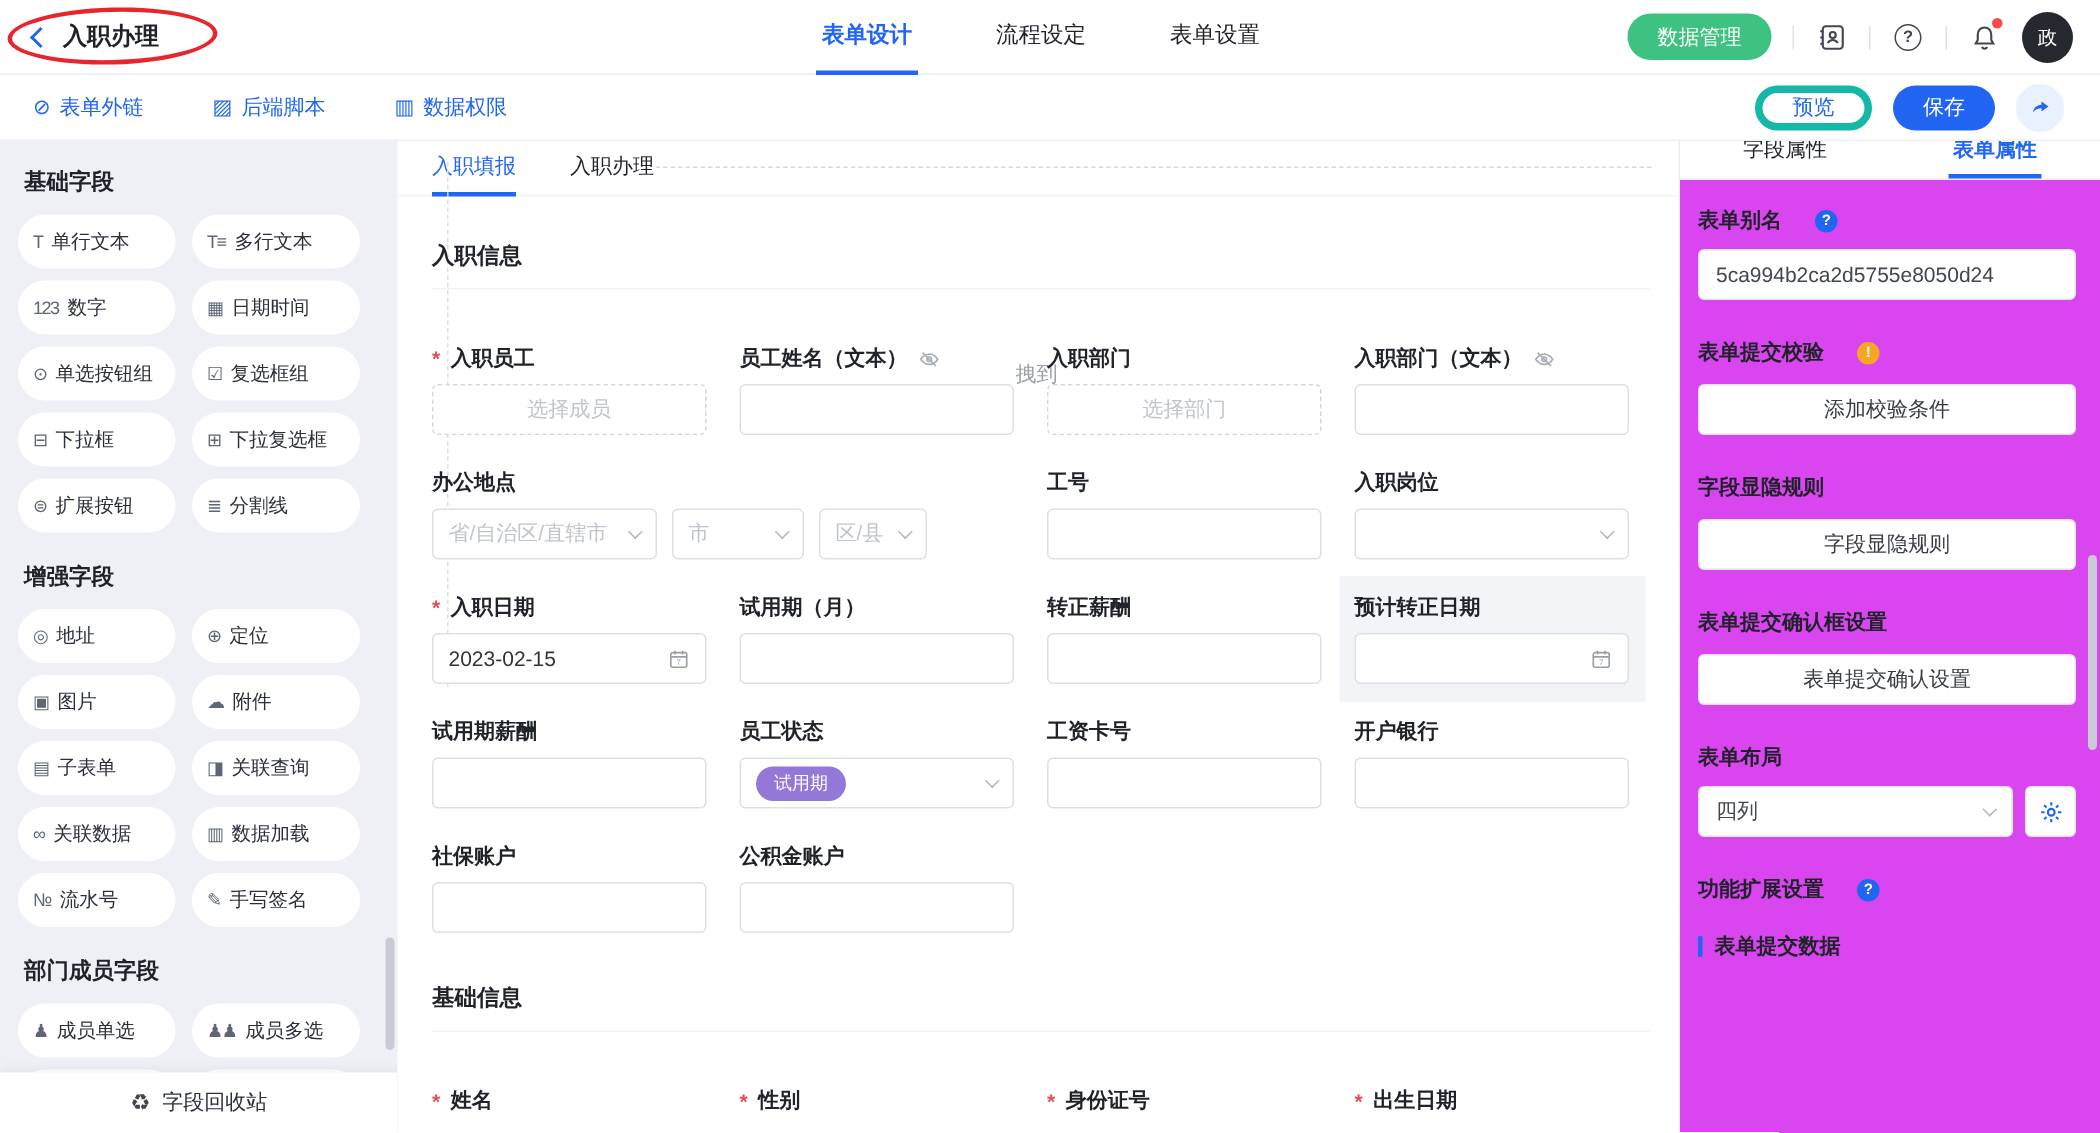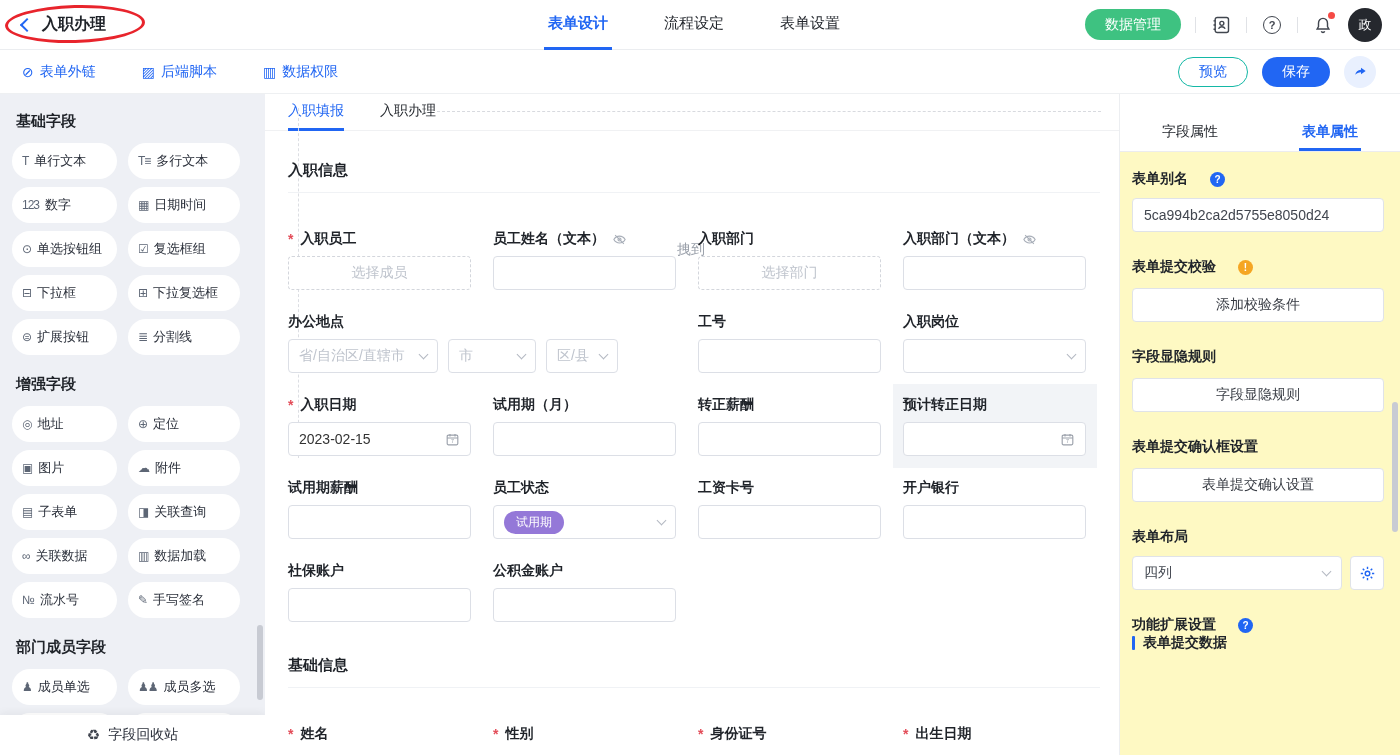--- a/index.html
+++ b/index.html
@@ -23,21 +23,21 @@
   .help-circ::before { content:"?"; }
   .bell-dot { position:absolute; top:-2px; right:-1px; width:7px; height:7px; background:#f54a45; border-radius:50%; }
   .avatar { width:34px; height:34px; border-radius:50%; background:#25282e; color:#fff; display:flex; align-items:center; justify-content:center; font-size:13px; cursor:pointer; }
 
   
   .toolbar { position:absolute; top:50px; left:0; right:0; height:44px; background:#fff; border-bottom:1px solid #eef0f2; display:flex; align-items:center; z-index:20; }
   .tb-links { display:flex; gap:46px; padding-left:22px; }
   .tb-link { display:flex; align-items:center; gap:6px; color:#2166f3; font-size:14px; cursor:pointer; }
   .tb-link .gl { font-size:14px; }
   .tb-right { margin-left:auto; display:flex; align-items:center; gap:14px; padding-right:24px; }
-  .btn-outline { border:1px solid #14b8a6; color:#2166f3; background:#fff; border-radius:16px; height:30px; padding:0 20px; font-size:14px; cursor:pointer; }
+  .btn-outline { border:5px solid #14b8a6; color:#2166f3; background:#fff; border-radius:16px; height:30px; padding:0 20px; font-size:14px; cursor:pointer; }
   .btn-primary { border:none; background:#2166f3; color:#fff; border-radius:16px; height:30px; padding:0 20px; font-size:14px; cursor:pointer; }
   .share-btn { width:32px; height:32px; border-radius:50%; background:#e9f0fe; border:none; display:flex; align-items:center; justify-content:center; cursor:pointer; }
 
   
   .sidebar { position:absolute; top:94px; left:0; width:265px; bottom:0; background:#eef0f5; overflow:hidden; z-index:10; }
   .side-title { font-size:15px; font-weight:700; color:#1f2329; margin:20px 16px 12px; }
   .side-title.first { margin-top:18px; }
   .chips { display:grid; grid-template-columns:105px 112px; column-gap:11px; row-gap:8px; padding:0 12px; }
   .chip { height:36px; background:#fff; border-radius:18px; display:flex; align-items:center; padding:0 10px; cursor:grab; overflow:hidden; }
   .chip-icon { color:#5d6675; font-size:12px; margin-right:6px; flex:none; letter-spacing:-1px; }
@@ -68,21 +68,21 @@
   .ph { color:#bfc4cd; }
   .sel-row { display:flex; gap:10px; }
   .sel { justify-content:space-between; cursor:pointer; }
   .chev { width:7px; height:7px; border-right:1.5px solid #b3b8c2; border-bottom:1.5px solid #b3b8c2; transform:rotate(45deg); margin-top:-3px; flex:none; }
   .w-prov { width:150px; } .w-city { width:88px; } .w-dist { width:72px; }
   .date-val { flex:1; }
   .tag { background:#9478d8; color:#fff; font-size:12px; border-radius:12px; padding:3px 12px; }
   .drag-hint { position:absolute; left:412px; top:147px; font-size:14px; color:#9aa0aa; z-index:0; }
 
   
-  .props { position:absolute; top:112px; right:0; width:280px; bottom:0; background:#fef9c3; overflow:hidden; z-index:10; }
+  .props { position:absolute; top:80px; right:0; width:280px; bottom:0; background:#d946ef; overflow:hidden; z-index:10; }
   .ptabs { height:40px; background:#fff; border-bottom:1px solid #ececee; display:flex; }
   .ptab { flex:1; display:flex; align-items:center; justify-content:center; font-size:14px; color:#1f2329; cursor:pointer; position:relative; }
   .ptab.active { color:#2166f3; font-weight:600; }
   .ptab.active::after { content:""; position:absolute; bottom:0; left:50%; transform:translateX(-50%); width:62px; height:3px; background:#2166f3; }
   .pcontent { padding:18px 16px 0 12px; }
   .plabel { display:flex; align-items:center; gap:22px; font-size:14px; font-weight:600; color:#1f2329; }
   .qicon { width:15px; height:15px; border-radius:50%; background:#2166f3; color:#fff; font-size:10px; font-weight:700; display:flex; align-items:center; justify-content:center; }
   .qicon::before { content:"?"; }
   .warnicon { width:15px; height:15px; border-radius:50%; background:#f5a623; color:#fff; font-size:10px; font-weight:700; display:flex; align-items:center; justify-content:center; }
   .warnicon::before { content:"!"; }
@@ -535,21 +535,21 @@
             <path d="M12 2.5v3.2M12 18.3v3.2M2.5 12h3.2M18.3 12h3.2M5.3 5.3l2.2 2.2M16.5 16.5l2.2 2.2M18.7 5.3l-2.2 2.2M7.5 16.5l-2.2 2.2"></path>
           </svg>
         </div>
       </div>
 
       <div class="plabel mt">
           <span>功能扩展设置</span>
           <span class="qicon"></span>
         </div>
 
-      <div class="subhead" style="">
+      <div class="subhead" style="margin-top:20px;">
           <span>表单提交数据</span>
         </div>
 
     </div>
     <div class="props-scroll"></div>
   </div>
 
 </div>
 
 </body></html>

